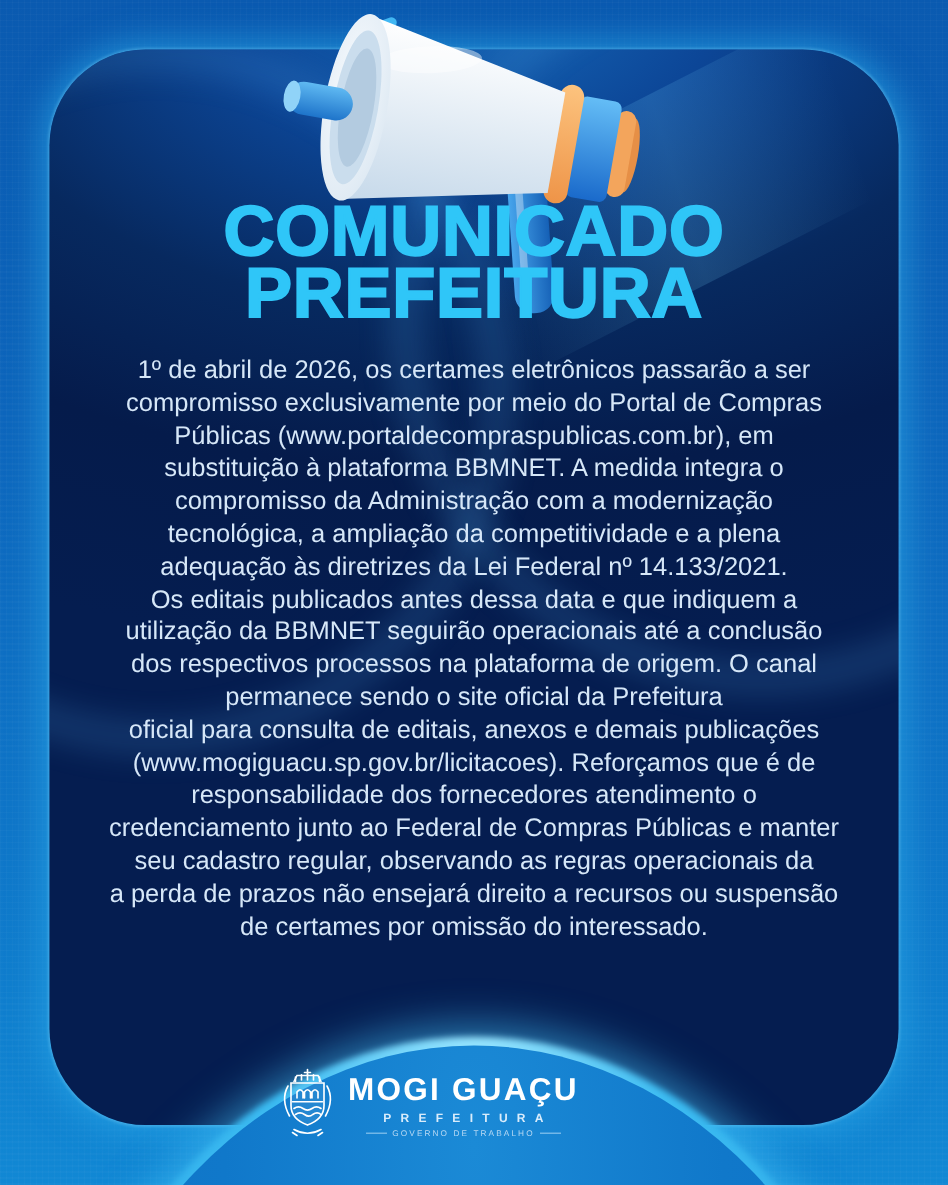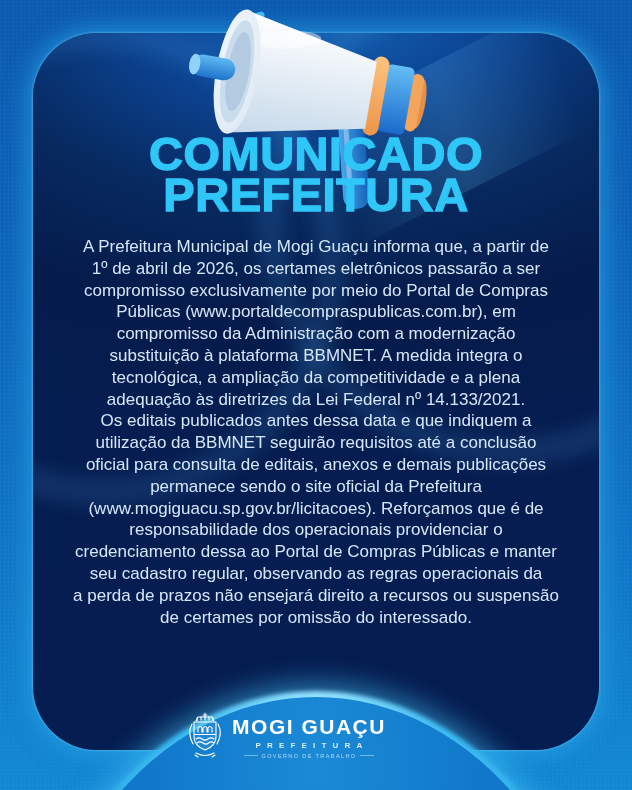--- a/index.html
+++ b/index.html
@@ -115,37 +115,37 @@
     </g>
   </svg>
 
   <div class="title">
     <div>COMUNICADO</div>
     <div>PREFEITURA</div>
   </div>
 
   <div class="copy">
     <div class="para">
-      <div>A Prefeitura Municipal de Mogi Guaçu informa que, a partir de</div>
       <div>1º de abril de 2026, os certames eletrônicos passarão a ser</div>
       <div>compromisso exclusivamente por meio do Portal de Compras</div>
       <div>Públicas (www.portaldecompraspublicas.com.br), em</div>
+      <div>substituição à plataforma BBMNET. A medida integra o</div>
       <div>compromisso da Administração com a modernização</div>
-      <div>substituição à plataforma BBMNET. A medida integra o</div>
       <div>tecnológica, a ampliação da competitividade e a plena</div>
       <div>adequação às diretrizes da Lei Federal nº 14.133/2021.</div>
     </div>
     <div class="para">
       <div>Os editais publicados antes dessa data e que indiquem a</div>
-      <div>utilização da BBMNET seguirão requisitos até a conclusão</div>
+      <div>utilização da BBMNET seguirão operacionais até a conclusão</div>
+      <div>dos respectivos processos na plataforma de origem. O canal</div>
+      <div>permanece sendo o site oficial da Prefeitura</div>
       <div>oficial para consulta de editais, anexos e demais publicações</div>
-      <div>permanece sendo o site oficial da Prefeitura</div>
       <div>(www.mogiguacu.sp.gov.br/licitacoes). Reforçamos que é de</div>
-      <div>responsabilidade dos operacionais providenciar o</div>
-      <div>credenciamento dessa ao Portal de Compras Públicas e manter</div>
+      <div>responsabilidade dos fornecedores atendimento o</div>
+      <div>credenciamento junto ao Federal de Compras Públicas e manter</div>
       <div>seu cadastro regular, observando as regras operacionais da</div>
       <div>a perda de prazos não ensejará direito a recursos ou suspensão</div>
       <div>de certames por omissão do interessado.</div>
     </div>
   </div>
 
   <div class="dome-rim"></div>
   <div class="dome-fill"></div>
 
   <div class="footer">

